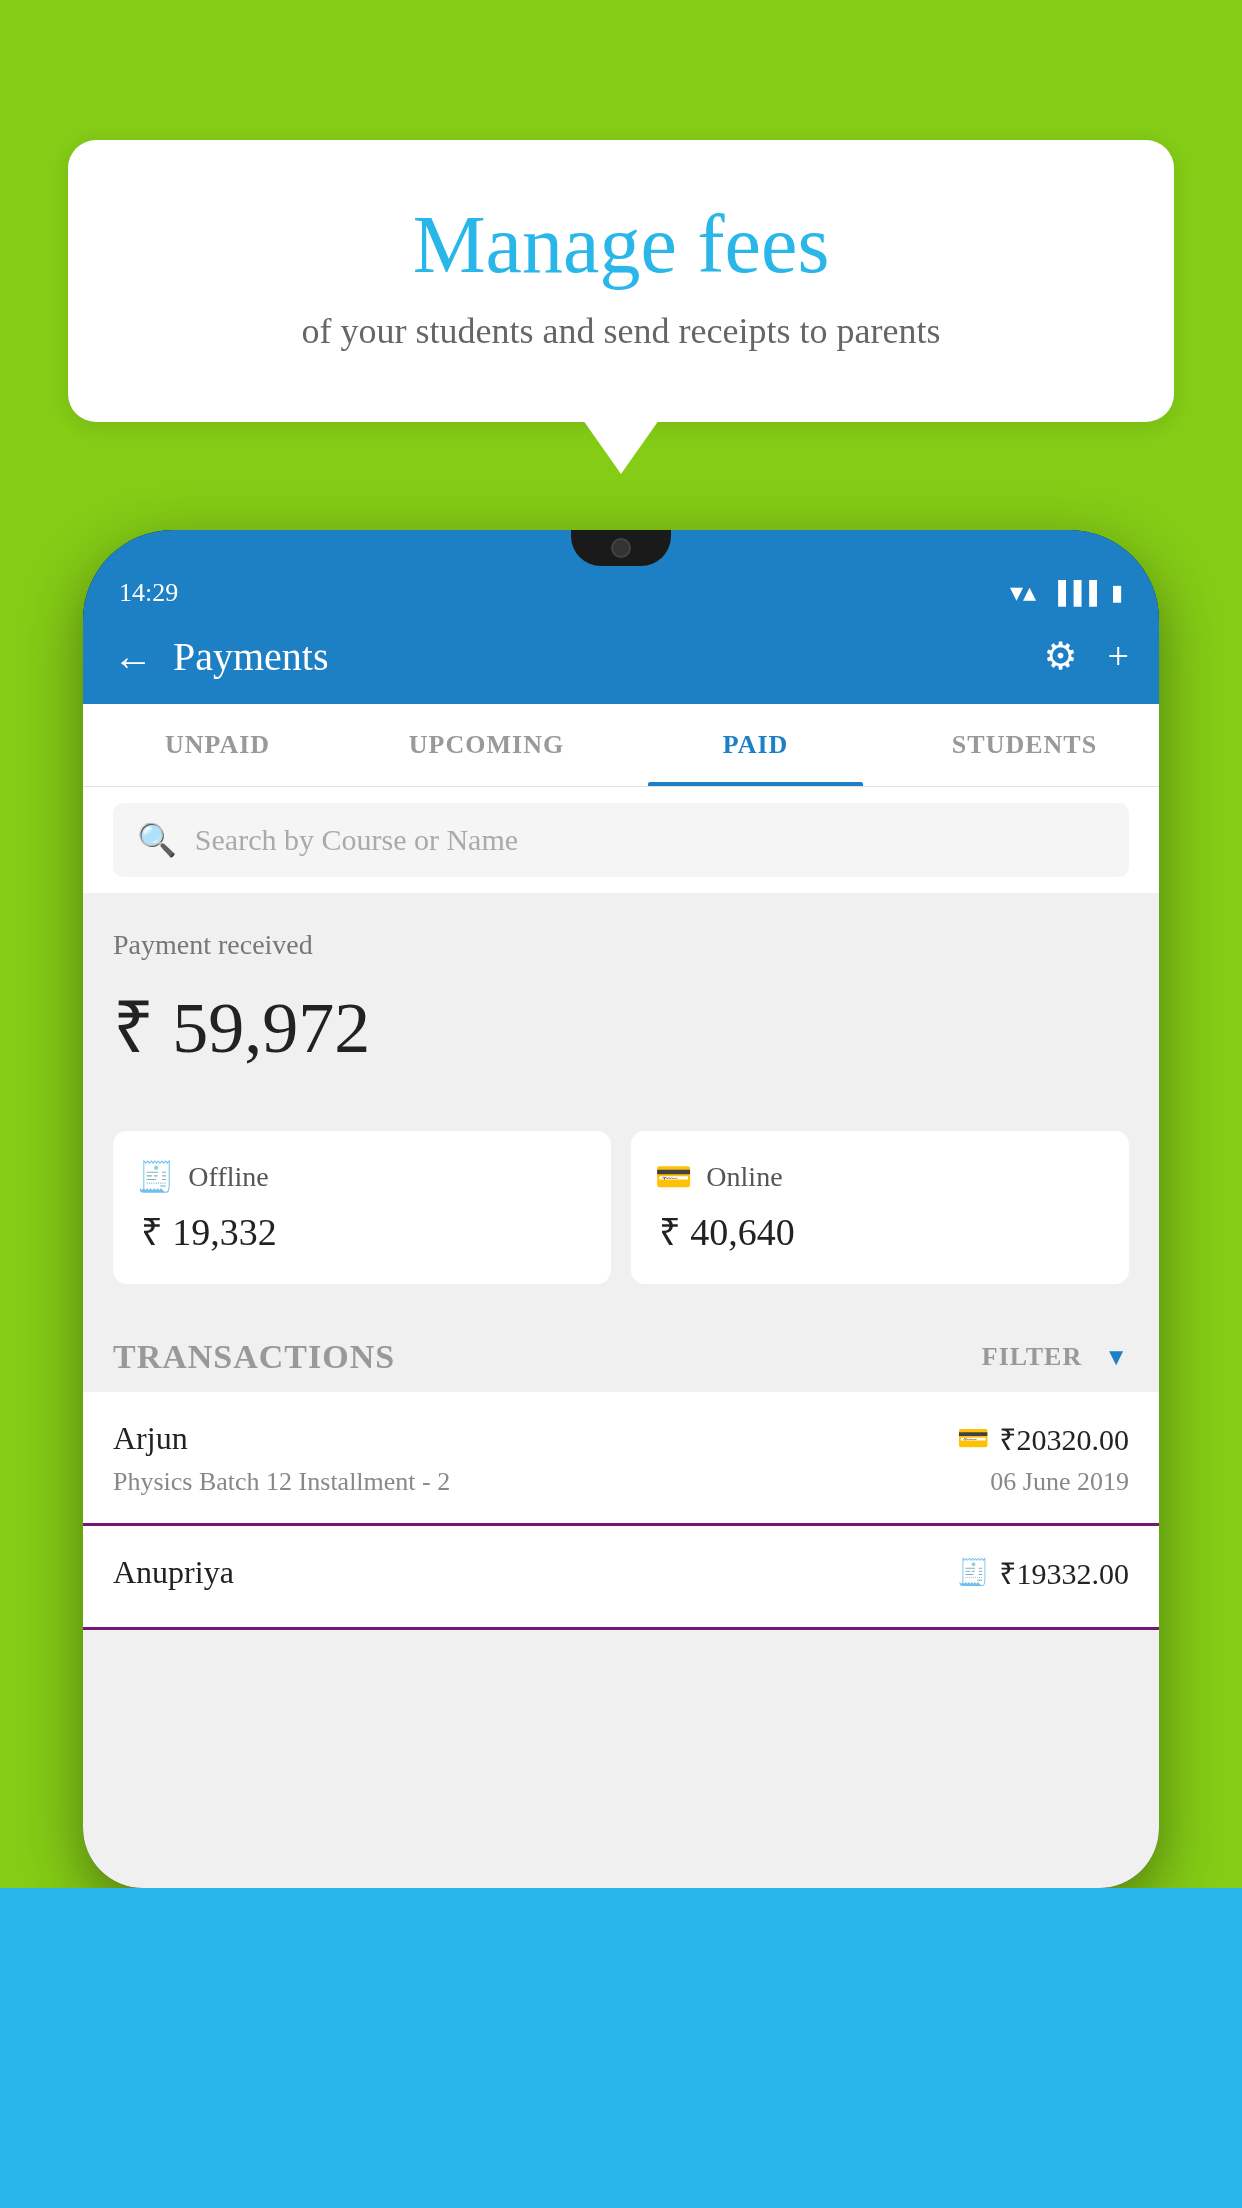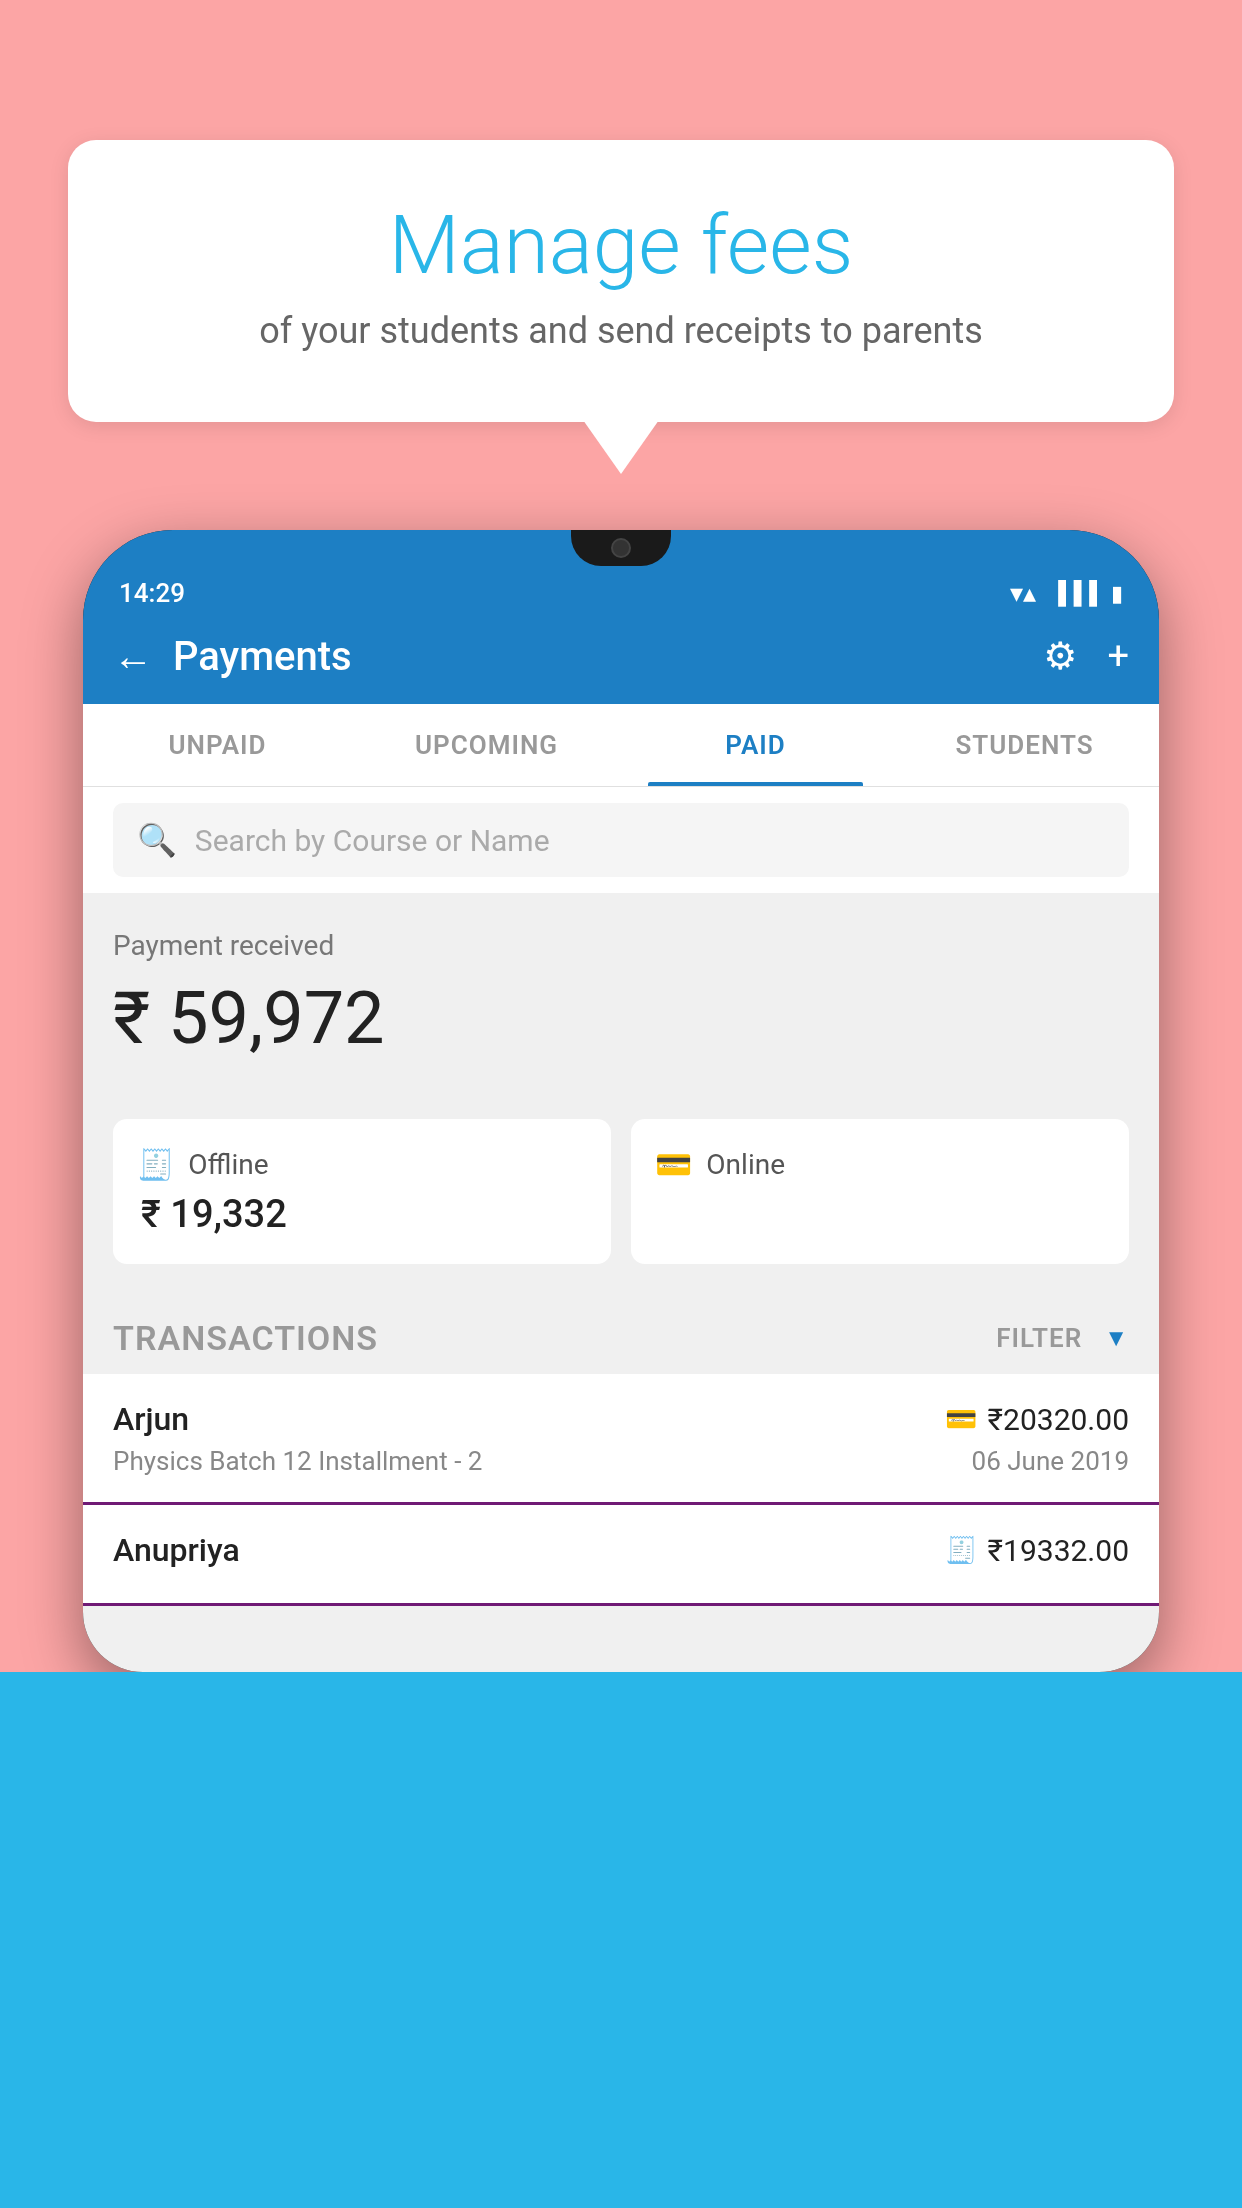--- a/index.html
+++ b/index.html
@@ -325,21 +325,21 @@
       background: #f0f0f0;
       height: calc(100% - 78px - 96px);
       overflow: hidden;
       display: flex;
       flex-direction: column;
     }
   </style>
 </head>
 <body>
 
-<div style="width:1242px;height:1672px;background:#fca5a5;position:relative;overflow:hidden;">
+<div style="width:1242px;height:1888px;background:#84cc16;position:relative;overflow:hidden;font-family:Liberation Serif, serif;">
 
   <div class="speech-bubble">
     <div class="speech-bubble-title">Manage fees</div>
     <div class="speech-bubble-sub">of your students and send receipts to parents</div>
   </div>
 
   <div class="phone-frame">
 
     <div class="phone-top-bar">
       <span class="status-time">14:29</span>
@@ -392,20 +392,21 @@
             <span class="payment-card-icon">🧾</span>
             <span class="payment-card-label">Offline</span>
           </div>
           <div class="payment-card-amount">₹ 19,332</div>
         </div>
         <div class="payment-card">
           <div class="payment-card-header">
             <span class="payment-card-icon">💳</span>
             <span class="payment-card-label">Online</span>
           </div>
+          <div class="payment-card-amount">₹ 40,640</div>
         </div>
       </div>
 
       <div class="transactions-header">
         <span class="transactions-label">TRANSACTIONS</span>
         <div class="filter-btn">
           <span>FILTER</span>
           <span class="filter-icon">▼</span>
         </div>
       </div>

